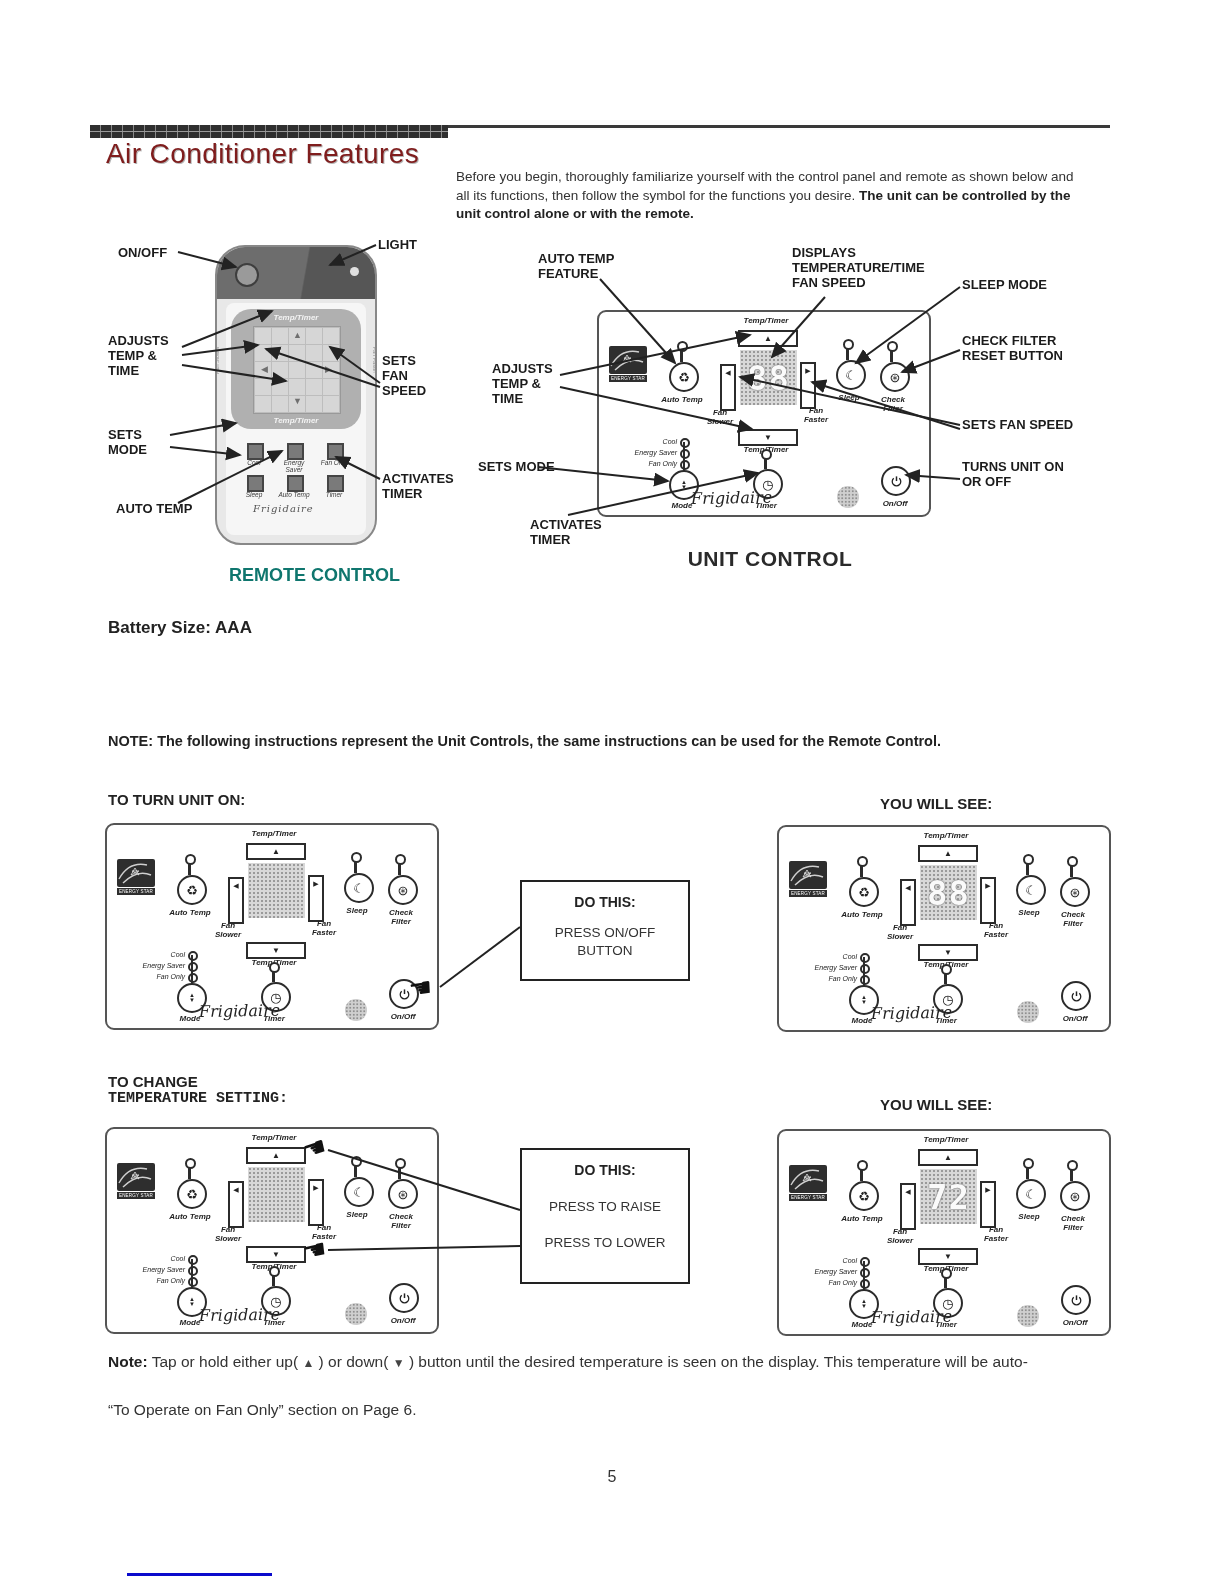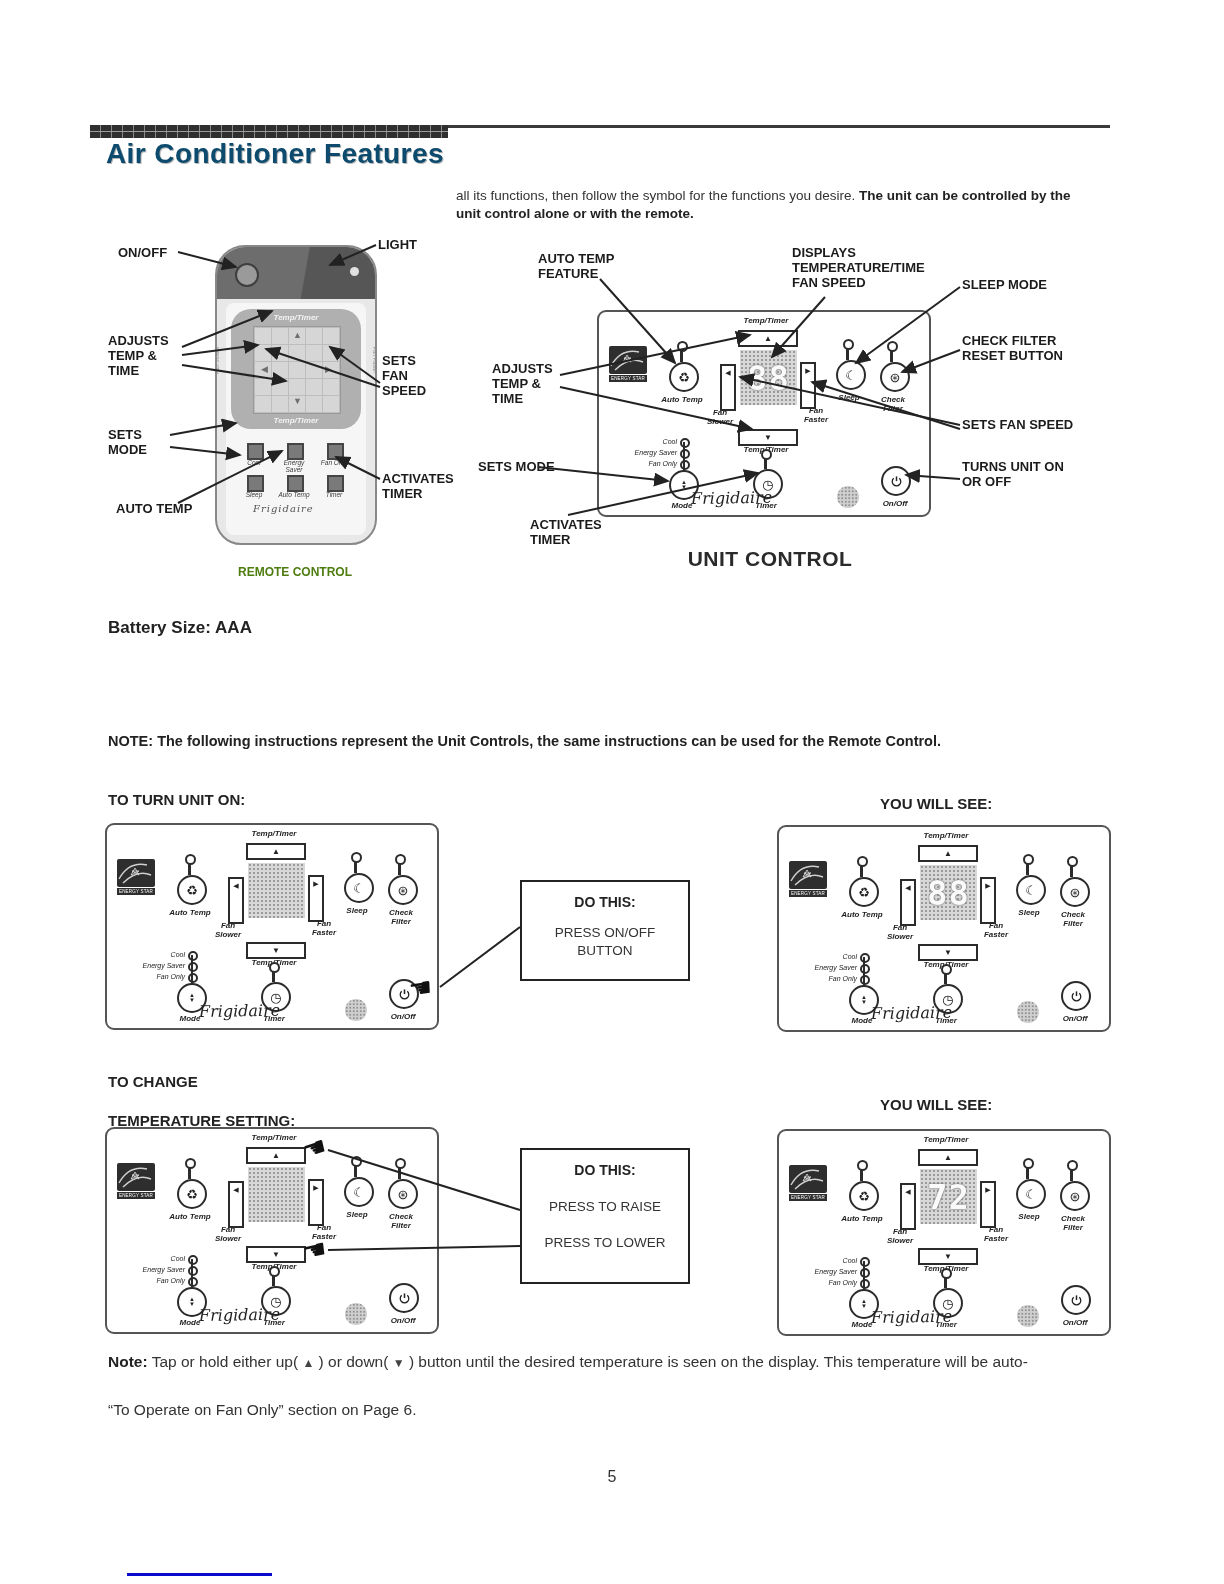--- a/index.html
+++ b/index.html
@@ -4,30 +4,30 @@
 <style>
   html,body{margin:0;padding:0;background:#fff;}
   .page{position:relative;width:1224px;height:1584px;background:#fff;
         font-family:"Liberation Sans",sans-serif;color:#1c1c1c;overflow:hidden;}
 
   
   .topbar-seg{position:absolute;left:90px;top:125px;width:358px;height:13px;
     background:repeating-linear-gradient(90deg,#2f2f2f 0 10px,#8a8a8a 10px 11px);}
   .topbar-seg:after{content:"";position:absolute;left:0;right:0;top:6px;height:1px;background:#9a9a9a;}
   .topbar-line{position:absolute;left:448px;top:125px;width:662px;height:3px;background:#3a3a3a;}
-  .h1{position:absolute;left:106px;top:138px;font-size:28px;font-weight:bold;color:#0c4a6e;
+  .h1{position:absolute;left:106px;top:138px;font-size:28px;font-weight:normal;color:#7f1d1d;
       letter-spacing:.4px;text-shadow:1px 1px 0 #b5b5b5;}
   .h2{position:absolute;left:456px;top:142px;font-size:16.5px;font-weight:bold;color:#222;}
   .intro{position:absolute;left:456px;top:168px;width:662px;font-size:13.5px;line-height:18.5px;color:#333;}
   .intro b{color:#222;}
 
   
   .diagrams{position:absolute;left:90px;top:235px;width:1050px;height:368px;}
   .callout{position:absolute;font-weight:bold;font-size:13px;line-height:15px;color:#1b1b1b;}
-  .figcap{position:absolute;font-weight:bold;font-size:12px;color:#4d7c0f;text-align:center;}
+  .figcap{position:absolute;font-weight:bold;font-size:18px;color:#0f766e;text-align:right;}
   .figcap-big{position:absolute;font-weight:bold;font-size:21px;color:#2a2a2a;text-align:center;letter-spacing:.5px;}
   .overlay{position:absolute;left:0;top:0;pointer-events:none;}
 
   
   .remote{position:absolute;left:125px;top:10px;width:162px;height:300px;}
   .rc-outer{position:absolute;width:158px;height:296px;border:2px solid #888;
     border-radius:30px 30px 26px 26px;background:#e8e8e8;overflow:hidden;}
   .rc-top{position:absolute;left:0;top:0;right:0;height:52px;
     background:linear-gradient(100deg,#6d6d6d 55%,#565656 56%);}
   .rc-onoff{position:absolute;left:18px;top:16px;width:20px;height:20px;border-radius:50%;
@@ -99,21 +99,21 @@
 </style>
 </head>
 <body>
 
 <div class="page">
 
   <div class="topbar-seg"></div>
   <div class="topbar-line"></div>
   <div class="h1">Air Conditioner Features</div>
   <div class="intro">
-    <br>
+    <span>Before you begin, thoroughly familiarize yourself with the control panel and remote as shown below and</span><br>
     <span>all its functions, then follow the symbol for the functions you desire. </span><b>The unit can be controlled by the</b><br>
     <b>unit control alone or with the remote.</b>
   </div>
 
   <div class="diagrams">
 
     <div class="remote">
       <div class="rc-outer">
         <div class="rc-top">
           <div class="rc-onoff"></div>
@@ -495,21 +495,21 @@
   </div>
 </div>
 
     <svg class="overlay" width="1050" height="250">
       <line x1="430" y1="142" x2="350" y2="202" stroke="#222" stroke-width="2"></line>
     </svg>
   </div>
 
   <div class="section" style="top:1070px;height:275px;">
     <div class="sec-title" style="top:3px;">TO CHANGE</div>
-    <div class="sec-title" style="top:42px;">TEMPERATURE SETTING:</div>
+    <div class="sec-title" style="top:20px;font-family:Liberation Mono, monospace;">TEMPERATURE SETTING:</div>
     <div class="sec-title" style="left:790px;top:26px;">YOU WILL SEE:</div>
 
     <div class="panel-slot" style="left:15px;top:57px;">
   <div class="panel">
     <div class="estar">
       <div class="estar-box">
         <svg width="38" height="28" viewBox="0 0 38 28">
           <path d="M2 20 Q12 2 30 6 M6 24 Q20 10 34 16" stroke="#cfcfcf" stroke-width="1.4" fill="none"></path>
           <path d="M14 16 l4 -7 l4 7 l-7 -4 l7 0 z" fill="none" stroke="#e4e4e4" stroke-width="0.8"></path>
         </svg>

